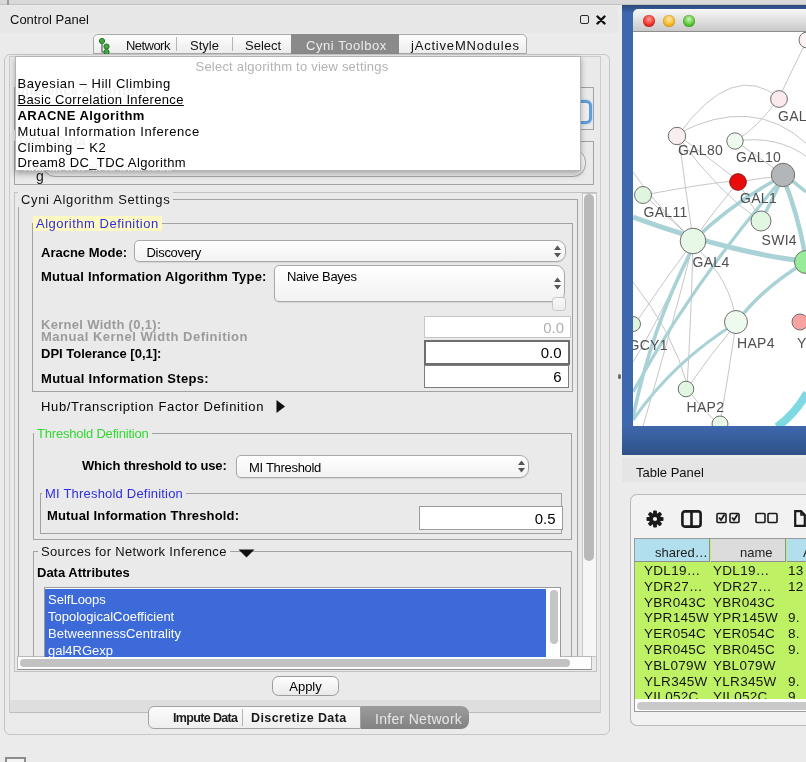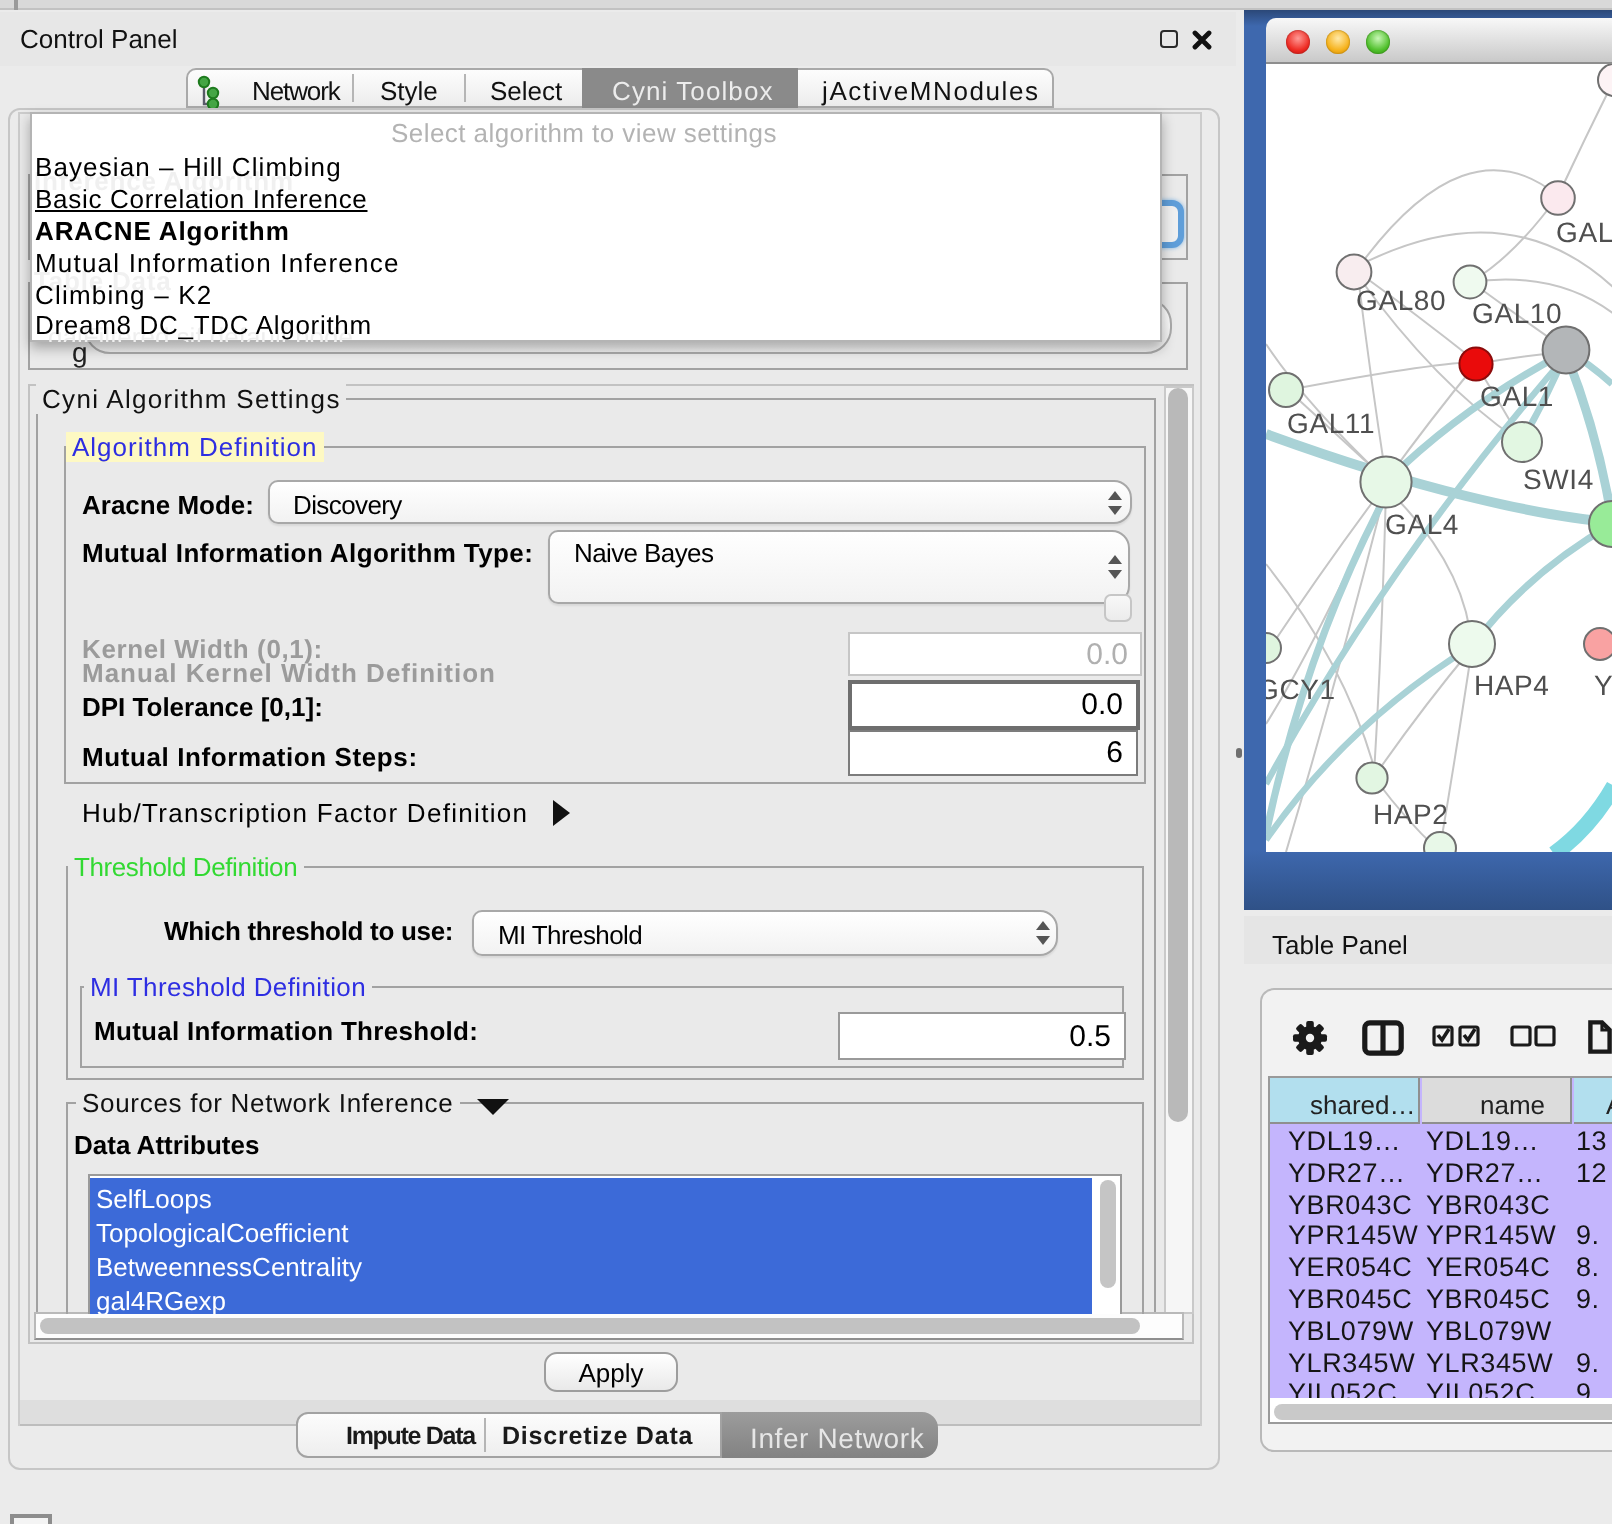--- a/index.html
+++ b/index.html
@@ -274,21 +274,21 @@
     <g fill="none" stroke="#1a1a1a" stroke-width="1.6">
       <rect x="1" y="1.5" width="9" height="9" rx="1"></rect>
       <rect x="13" y="1.5" width="9" height="9" rx="1"></rect>
     </g>
   </svg>
 <svg class="abs" style="left:794px;top:510px;" width="12" height="17" viewBox="0 0 12 17">
     <path d="M1.2 1.2 H7 L10.8 5 V15.8 H1.2 Z" fill="none" stroke="#1a1a1a" stroke-width="2.2"></path>
     <path d="M7 1.2 V5 H10.8" fill="none" stroke="#1a1a1a" stroke-width="1.6"></path>
   </svg>
 
-<div class="abs" style="left:634px;top:538px;width:172px;height:174px;background:#c4b5fd;border:1px solid #9a9a9a;border-right:none;overflow:hidden;">
+<div class="abs" style="left:634px;top:538px;width:172px;height:174px;background:#bef264;border:1px solid #9a9a9a;border-right:none;overflow:hidden;">
   <div style="position:absolute;left:0;top:0;width:75px;height:23px;background:#b2dfee;border-right:1px solid #8f8f8f;border-bottom:1px solid #8f8f8f;"></div>
   <div style="position:absolute;left:76px;top:0;width:75px;height:23px;background:#dcdcdc;border-right:1px solid #8f8f8f;border-bottom:1px solid #8f8f8f;"></div>
   <div style="position:absolute;left:152px;top:0;width:20px;height:23px;background:#b2dfee;border-bottom:1px solid #8f8f8f;"></div>
   <div style="position:absolute;left:20px;top:6px;font-size:13px;color:#222;">shared…</div>
   <div style="position:absolute;left:105px;top:6px;font-size:13px;color:#222;">name</div>
   <div style="position:absolute;left:168px;top:6px;font-size:13px;color:#222;">A</div>
   <div style="position:absolute;left:9px;top:24px;font-size:13.5px;letter-spacing:0.3px;color:#151515;line-height:15.8px;">YDL19…<br>YDR27…<br>YBR043C<br>YPR145W<br>YER054C<br>YBR045C<br>YBL079W<br>YLR345W<br>YIL052C</div>
   <div style="position:absolute;left:78px;top:24px;font-size:13.5px;letter-spacing:0.3px;color:#151515;line-height:15.8px;">YDL19…<br>YDR27…<br>YBR043C<br>YPR145W<br>YER054C<br>YBR045C<br>YBL079W<br>YLR345W<br>YIL052C</div>
   <div style="position:absolute;left:153px;top:24px;font-size:13.5px;letter-spacing:0.3px;color:#151515;line-height:15.8px;">13<br>12<br>&nbsp;<br>9.<br>8.<br>9.<br>&nbsp;<br>9.<br>9.</div>
   <div style="position:absolute;left:0;top:160px;width:172px;height:14px;background:#fff;"></div>

